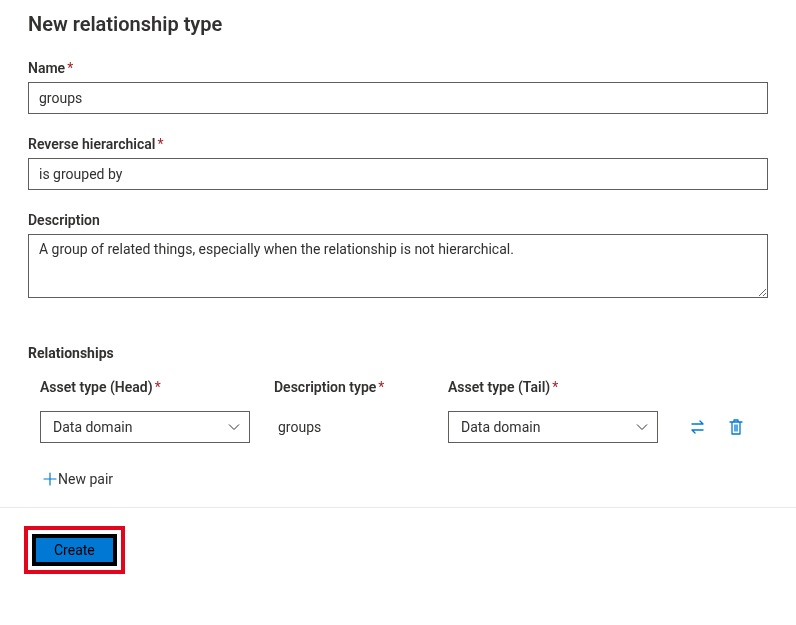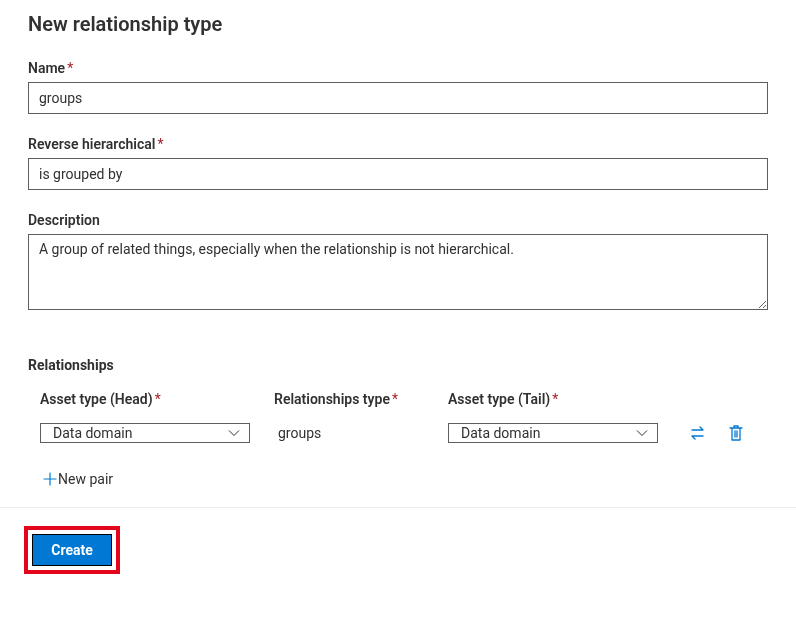--- a/index.html
+++ b/index.html
@@ -36,21 +36,21 @@
     padding: 4px 10px;
     border: 1px solid #605e5c;
     font-size: 14px;
     font-family: inherit;
     color: #323130;
     background: #fff;
     outline: none;
   }
   .textarea-input {
     width: 100%;
-    height: 76px;
+    height: 64px;
     padding: 6px 10px;
     border: 1px solid #605e5c;
     font-size: 14px;
     font-family: inherit;
     color: #323130;
     background: #fff;
     outline: none;
     resize: both;
   }
   .section-title {
@@ -67,21 +67,21 @@
   }
   .rel-header .cell {
     font-size: 14px;
     font-weight: 600;
     padding-bottom: 16px;
   }
   .select-wrap {
     position: relative;
     display: flex;
     align-items: center;
-    height: 20px;
+    height: 32px;
     border: 1px solid #605e5c;
     padding: 0 30px 0 12px;
     background: #fff;
     cursor: pointer;
     user-select: none;
   }
   .select-wrap .value { font-size: 14px; color: #323130; }
   .select-wrap .chev {
     position: absolute;
     right: 8px;
@@ -141,23 +141,22 @@
     padding: 0 18px;
     font-size: 14px;
     font-family: inherit;
     cursor: pointer;
     border: 1px solid #8a8886;
     background: #fff;
     color: #323130;
   }
   .btn-primary {
     background: #0078d4;
-    border: 1px solid #000000;
-    color: #ffffff;
-    font-weight: bold;
+    border: 4px solid #000000;
+    color: #000000;
   }
 </style>
 </head>
 <body>
 
 <div class="panel">
   <div class="page-title">New relationship type</div>
 
   <div class="field-group">
     <div class="field-label">
@@ -178,21 +177,21 @@
     <textarea class="textarea-input" style="">A group of related things, especially when the relationship is not hierarchical.</textarea>
   </div>
 
   <div class="section-title">Relationships</div>
 
   <div class="rel-grid rel-header">
     <div class="cell">
       <span>Asset type (Head)</span><span class="required-star">*</span>
     </div>
     <div class="cell">
-      <span>Relationships type</span><span class="required-star">*</span>
+      <span>Description type</span><span class="required-star">*</span>
     </div>
     <div class="cell">
       <span>Asset type (Tail)</span><span class="required-star">*</span>
     </div>
     <div class="cell"></div>
   </div>
 
   <div class="rel-grid">
     <div class="select-wrap">
       <span class="value">Data domain</span>

